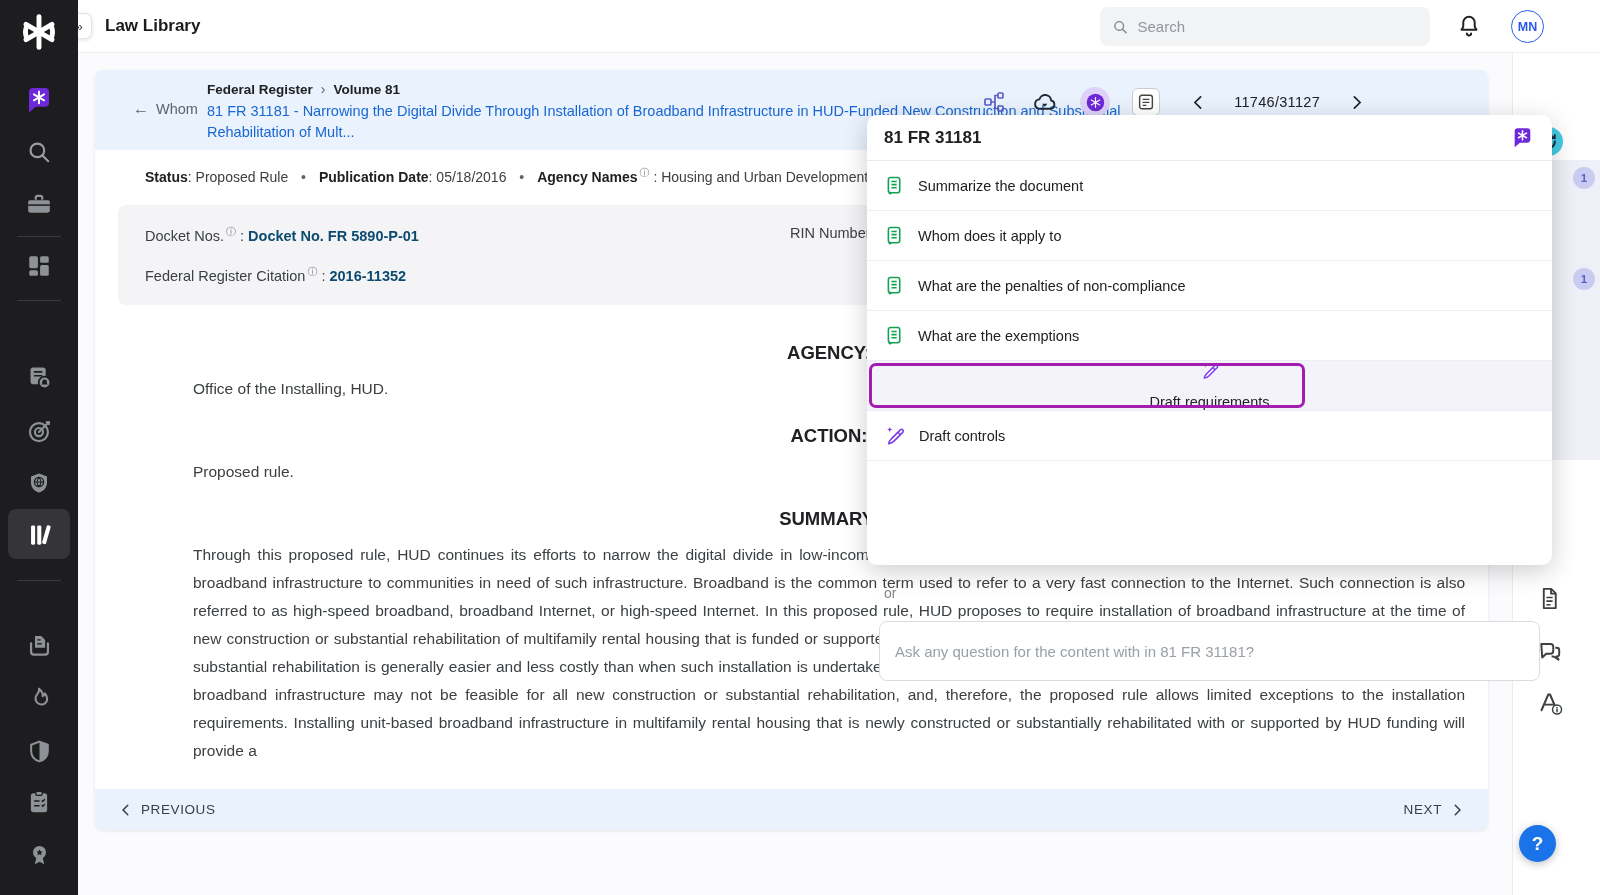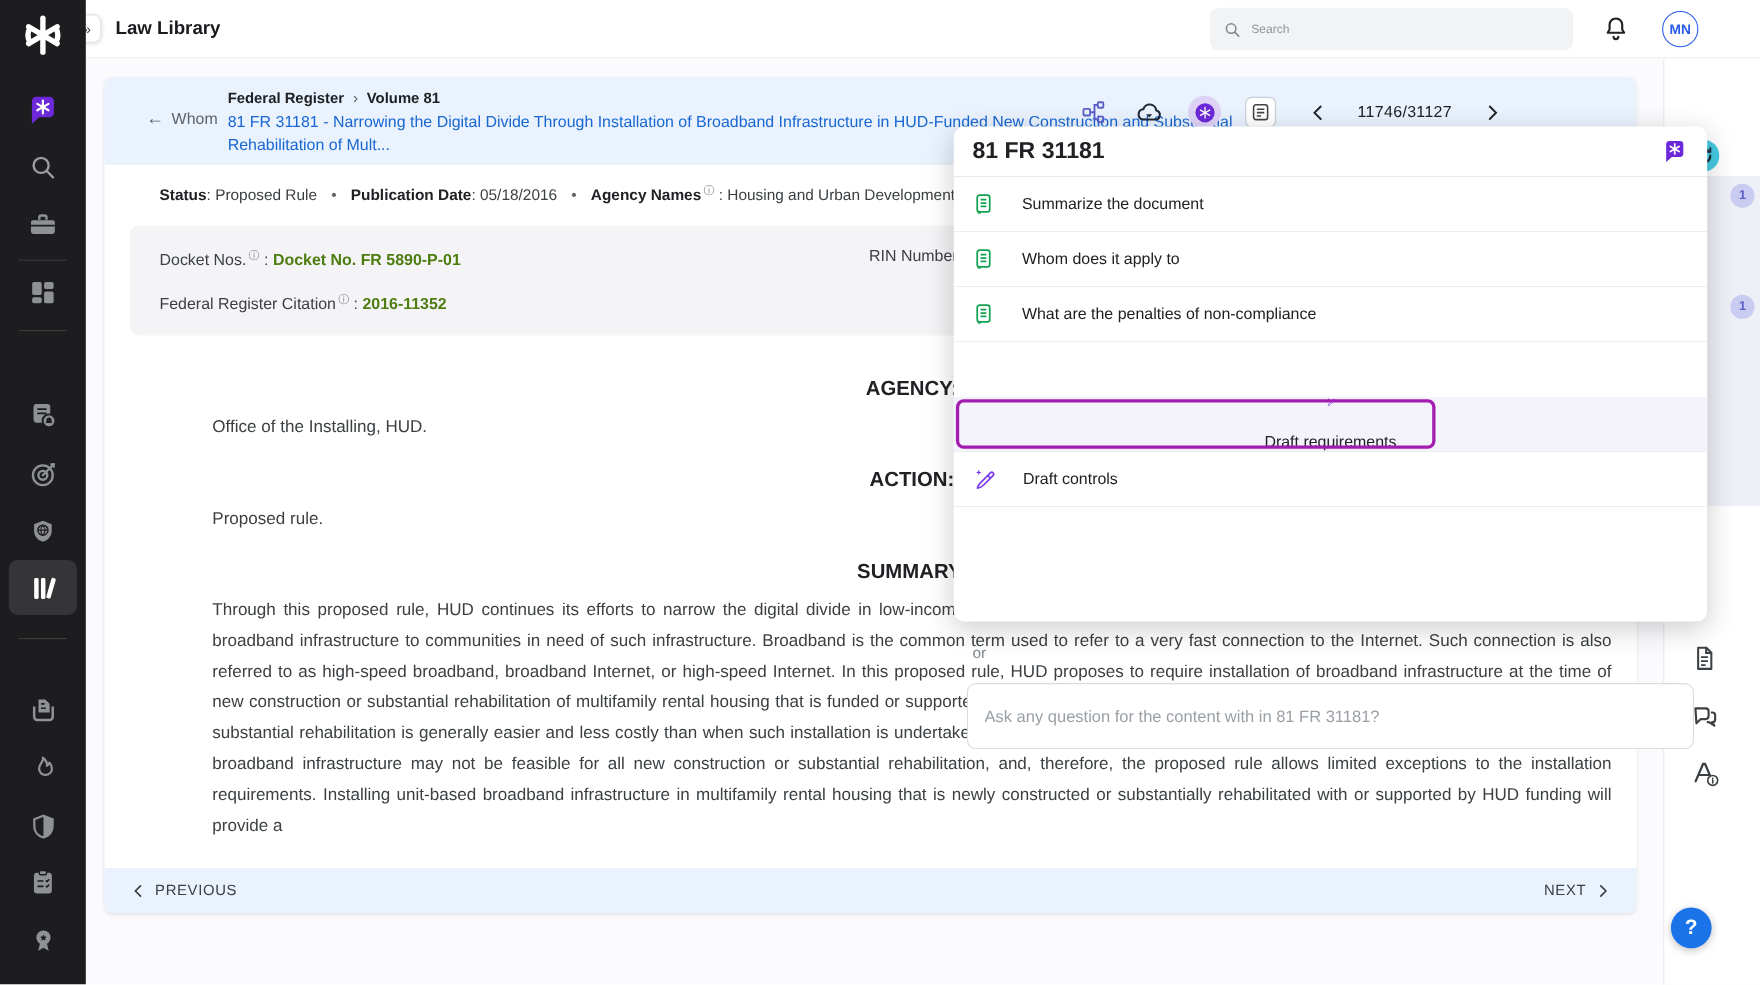--- a/index.html
+++ b/index.html
@@ -4,21 +4,21 @@
 <style>
   * { margin:0; padding:0; box-sizing:border-box; }
   html,body { width:1600px; height:895px; overflow:hidden; }
   body { font-family:"Liberation Sans","DejaVu Sans",sans-serif; background:#fbfbfd; position:relative; color:#202124; }
 
   
   .topbar { position:absolute; left:78px; top:0; right:0; height:53px; background:#fff; border-bottom:1px solid #efefef; z-index:20; }
   .app-title { position:absolute; left:27px; top:16px; font-size:17px; font-weight:700; color:#1b1b1f; }
   .expand-btn { position:absolute; left:-12px; top:13px; width:26px; height:26px; background:#fff; border:1px solid #e4e4e7; border-radius:7px; box-shadow:0 1px 4px rgba(0,0,0,.12); display:flex; align-items:center; justify-content:center; font-size:13px; color:#3c4043; cursor:pointer; z-index:30; }
   .searchbox { position:absolute; right:170px; top:7px; width:330px; height:39px; background:#f1f3f4; border-radius:8px; display:flex; align-items:center; padding:0 12px; gap:9px; }
-  .searchbox input { border:none; background:transparent; outline:none; font-size:11px; color:#202124; width:100%; font-family:inherit; }
+  .searchbox input { border:none; background:transparent; outline:none; font-size:15px; color:#202124; width:100%; font-family:inherit; }
   .searchbox input::placeholder { color:#9097a1; }
   .bell { position:absolute; right:118px; top:13px; width:26px; height:26px; }
   .avatar { position:absolute; right:56px; top:10px; width:33px; height:33px; border-radius:50%; border:1.5px solid #2a5be8; color:#2a5be8; background:#fff; display:flex; align-items:center; justify-content:center; font-size:12.5px; font-weight:700; }
 
   
   .sidebar { position:absolute; left:0; top:0; width:78px; height:895px; background:#1d1d1f; z-index:25; }
   .side-icon { position:absolute; left:0; width:78px; height:44px; display:flex; align-items:center; justify-content:center; cursor:pointer; }
   .side-divider { position:absolute; left:17px; width:44px; height:1px; background:#3b3b3e; }
   .side-active { position:absolute; left:8px; top:509px; width:62px; height:50px; background:#353538; border-radius:8px; }
 
@@ -40,39 +40,39 @@
   .notes-btn { border:1px solid #c6cdd5; border-radius:6px; background:#fff; }
   .pg-count { font-size:14.5px; color:#202124; letter-spacing:.3px; }
 
   .status-row { position:absolute; left:50px; top:96px; font-size:14px; color:#3c4043; }
   .status-row b { color:#202124; }
   .dot-sep { margin:0 9px; color:#5f6368; }
   .sup-i { font-size:10px; color:#80868b; vertical-align:super; margin-left:2px; }
 
   .meta-box { position:absolute; left:23px; top:135px; width:1370px; height:100px; background:#f4f4f6; border-radius:8px; }
   .meta-cell { position:absolute; font-size:14.5px; color:#3c4043; }
-  .meta-cell b { color:#4d7c0f; }
+  .meta-cell b { color:#0c4a6e; }
 
   .body-copy { position:absolute; left:98px; top:272px; width:1272px; }
   .sec-h { font-size:18.5px; font-weight:700; color:#202124; margin-bottom:16px;text-align:center; }
   .sec-p { font-size:15.5px; color:#3c4043; margin-bottom:27px; }
   .summary-p { font-size:15.5px; line-height:28px; color:#3c4043; text-align:justify; }
 
   .pager { position:absolute; left:0; bottom:0; right:0; height:41px; background:#eaf2fd; border-radius:0 0 8px 8px; display:flex; align-items:center; justify-content:space-between; padding:0 24px; }
   .pager-btn { font-size:13.5px; font-weight:500; letter-spacing:.6px; color:#3c4043; display:flex; align-items:center; gap:8px; cursor:pointer; }
 
   
   .lav-strip { position:absolute; right:0; top:160px; width:48px; height:300px; background:#efeff7; z-index:40; }
   .num-badge { position:absolute; width:22px; height:22px; border-radius:50%; background:#c9cbf0; color:#5b5fc7; font-size:11.5px; font-weight:700; display:flex; align-items:center; justify-content:center; z-index:60; }
 
   
   .popup { position:absolute; left:867px; top:115px; width:685px; height:450px; background:#fff; border-radius:10px; box-shadow:0 6px 26px rgba(0,0,0,.2); z-index:50; }
   .popup-head { position:absolute; left:0; top:0; right:0; height:46px; border-bottom:1px solid #e8eaed; display:flex; align-items:center; justify-content:space-between; padding:0 17px; }
-  .popup-title { font-size:21px; font-weight:700; color:#202124; }
-  .popup-row { position:absolute; left:0; right:0; height:50px; border-bottom:1px solid #eceef1; display:flex; align-items:center; gap:24px; padding:0 17px; font-size:14.5px; color:#202124; cursor:pointer; }
+  .popup-title { font-size:17px; font-weight:700; color:#202124; }
+  .popup-row { position:absolute; left:0; right:0; height:50px; border-bottom:1px solid #eceef1; display:flex; align-items:center; gap:13px; padding:0 17px; font-size:14.5px; color:#202124; cursor:pointer; }
   .popup-row.active { background:#f4f3fc;flex-direction:column; }
   .hl-frame { position:absolute; left:2px; top:2px; width:436px; height:45px; border:3px solid #a21caf; border-radius:7px; pointer-events:none; }
   .or-label { position:absolute; left:17px; top:470px; font-size:14px; color:#80868b; }
   .ask-input { position:absolute; left:12px; right:12px; top:506px; height:60px; border:1px solid #dadce0; border-radius:8px; font-size:15px; padding:0 15px; color:#202124; outline:none; font-family:inherit; }
   .ask-input::placeholder { color:#9aa0a6; }
 
   svg { display:block; }
 </style>
 </head>
 <body>
@@ -390,20 +390,28 @@
     <span>Whom does it apply to</span>
   </div>
   <div class="popup-row" style="top:146px;">
     <svg width="21" height="21" viewBox="0 0 24 24" fill="none" stroke="#12a150" stroke-width="1.8">
         <rect x="5" y="2.8" width="13" height="17.4" rx="2.5"></rect>
         <path d="M8.5 7.5h6M8.5 11h6M8.5 14.5h6"></path>
         <path d="M5.4 20.8c1 .9 2.4.9 3.2 0" stroke-width="1.4"></path>
       </svg>
     <span>What are the penalties of non-compliance</span>
   </div>
+  <div class="popup-row" style="top:196px;">
+    <svg width="21" height="21" viewBox="0 0 24 24" fill="none" stroke="#12a150" stroke-width="1.8">
+        <rect x="5" y="2.8" width="13" height="17.4" rx="2.5"></rect>
+        <path d="M8.5 7.5h6M8.5 11h6M8.5 14.5h6"></path>
+        <path d="M5.4 20.8c1 .9 2.4.9 3.2 0" stroke-width="1.4"></path>
+      </svg>
+    <span>What are the exemptions</span>
+  </div>
   <div class="popup-row active" style="top:246px;">
     <svg width="22" height="22" viewBox="0 0 24 24">
         <path d="M5 20.5c3.2-.6 4.3-1.3 5.9-2.9L20.5 8a1.9 1.9 0 0 0-2.7-2.7L8.2 14.9C6.6 16.5 5.6 17.3 5 20.5z" fill="none" stroke="#7c3aed" stroke-width="1.7" stroke-linejoin="round"></path>
         <path d="M15.2 7.9l2.7 2.7" stroke="#7c3aed" stroke-width="1.7"></path>
         <path d="M6.3 2.2l.8 2 2 .8-2 .8-.8 2-.8-2-2-.8 2-.8z" fill="#7c3aed"></path>
       </svg>
     <span>Draft requirements</span>
     <div class="hl-frame"></div>
   </div>
   <div class="popup-row" style="top:296px;">

